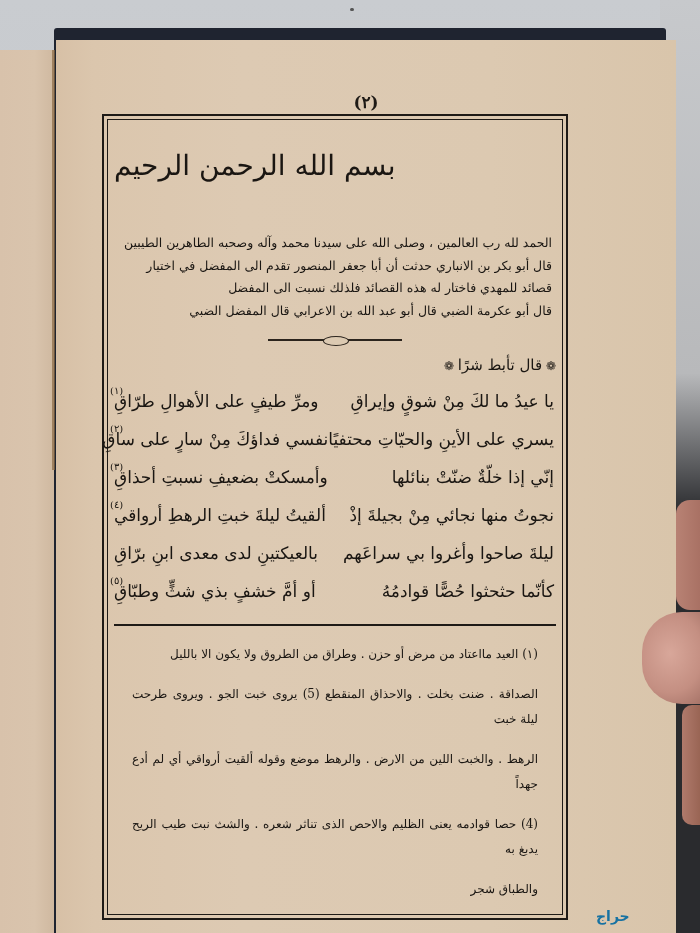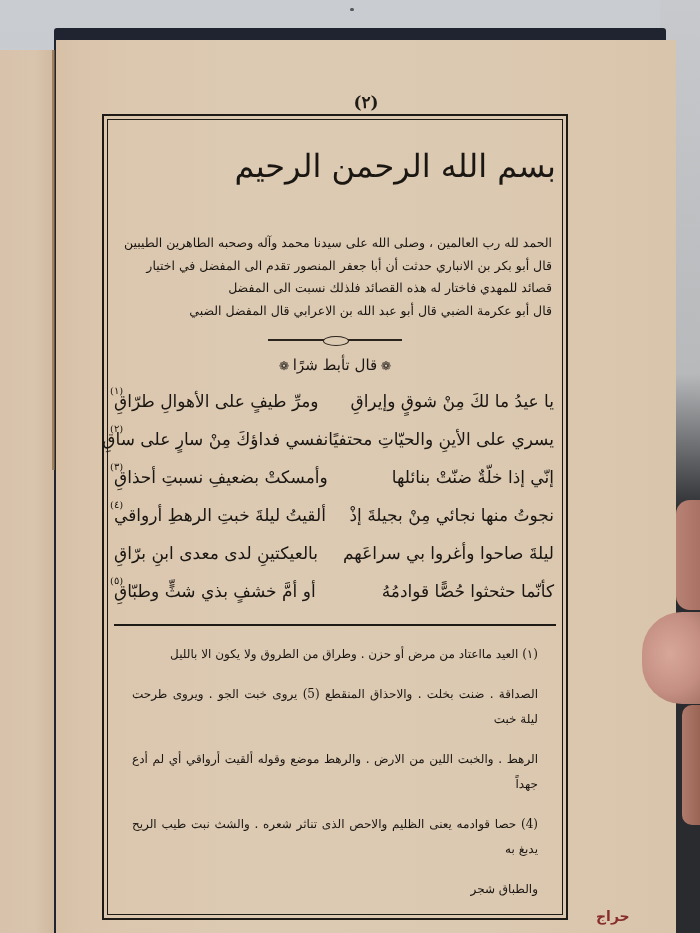--- a/index.html
+++ b/index.html
@@ -35,31 +35,31 @@
   .frame {
     position:absolute; left:46px; top:74px; width:462px; height:802px;
     border:2px solid #1e1a16;
   }
   .frame-inner {
     position:absolute; left:3px; top:3px; right:3px; bottom:3px;
     border:1px solid #1e1a16;
   }
   .content { position:absolute; left:10px; right:10px; top:0; bottom:0; direction:rtl; color:#1a1612; }
   .basmala {
-    text-align:right; font-size:32px; margin-top:22px; height:70px; line-height:56px;
+    text-align:left; font-size:28px; margin-top:22px; height:70px; line-height:56px;
     font-family: "DejaVu Serif", serif; letter-spacing:0;
   }
   .intro { font-size:12.5px; line-height:22.5px; margin-top:24px; padding:0 4px; }
   .intro p { margin:0; text-align:justify; }
   .ornament {
     margin:14px auto 0; width:134px; height:8px; position:relative;
   }
   .ornament .bar { position:absolute; top:3px; left:0; right:0; height:1.5px; background:#2b241d; }
   .ornament .knot { position:absolute; top:0; left:55px; width:24px; height:8px; border:1.5px solid #2b241d; border-radius:50%; background:#dccab2; }
-  .poet-title { text-align:center; font-size:15px; margin-top:12px; }
+  .poet-title { font-size:15px; margin-top:12px; }
   .poet-title .orn { font-size:12px; }
   .poet-sub { text-align:center; font-size:12px; margin-top:10px; }
   .verses { margin-top:8px; }
   .verse {
     display:flex; justify-content:space-between; font-size:17px; height:38px; line-height:38px;
     padding-right:2px; position:relative;
   }
   .verse .hemi { white-space:nowrap; }
   .verse .fn { position:absolute; left:-4px; top:-10px; font-size:10px; }
   .divider { height:1.5px; background:#1e1a16; margin:14px 0 10px; }
@@ -72,21 +72,21 @@
   }
   .finger2 {
     position:absolute; left:676px; top:500px; width:30px; height:110px;
     background: linear-gradient(90deg,#b88274,#a56d60); border-radius:14px 0 0 14px;
   }
   .finger3 {
     position:absolute; left:682px; top:705px; width:22px; height:120px;
     background: linear-gradient(90deg,#b07a6c,#94604f); border-radius:10px 0 0 10px;
   }
   .watermark {
-    position:absolute; left:596px; top:908px; font-size:14px; color:#7f1d1d; font-weight:bold;
+    position:absolute; left:596px; top:908px; font-size:14px; color:#0369a1; font-weight:bold;
     direction:rtl; opacity:.9; font-family:"DejaVu Sans", sans-serif;
   }
   .speck { position:absolute; left:350px; top:8px; width:4px; height:3px; background:#555; border-radius:2px; }
 </style>
 </head>
 <body>
 
 <div class="right-bg"></div>
 <div class="speck"></div>
 <div class="left-page"></div>

